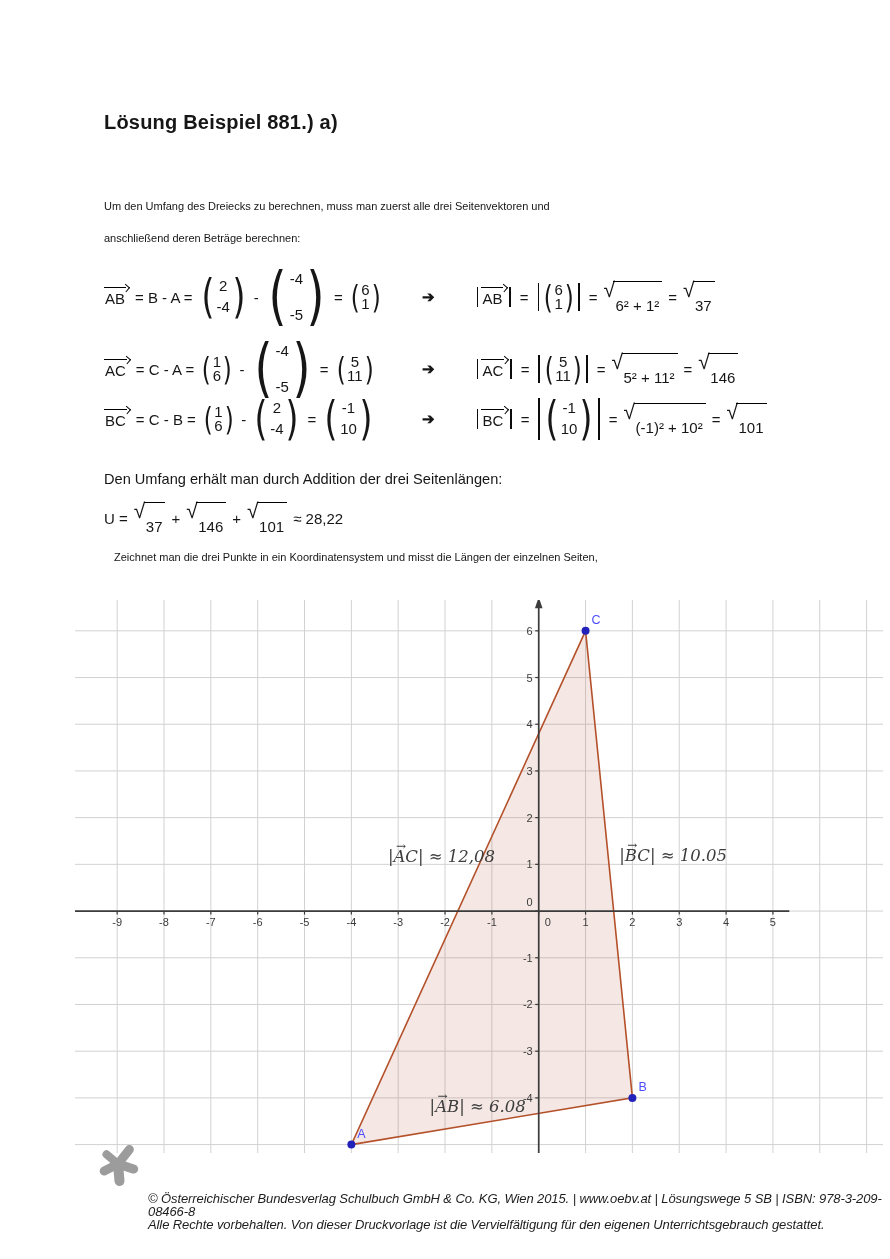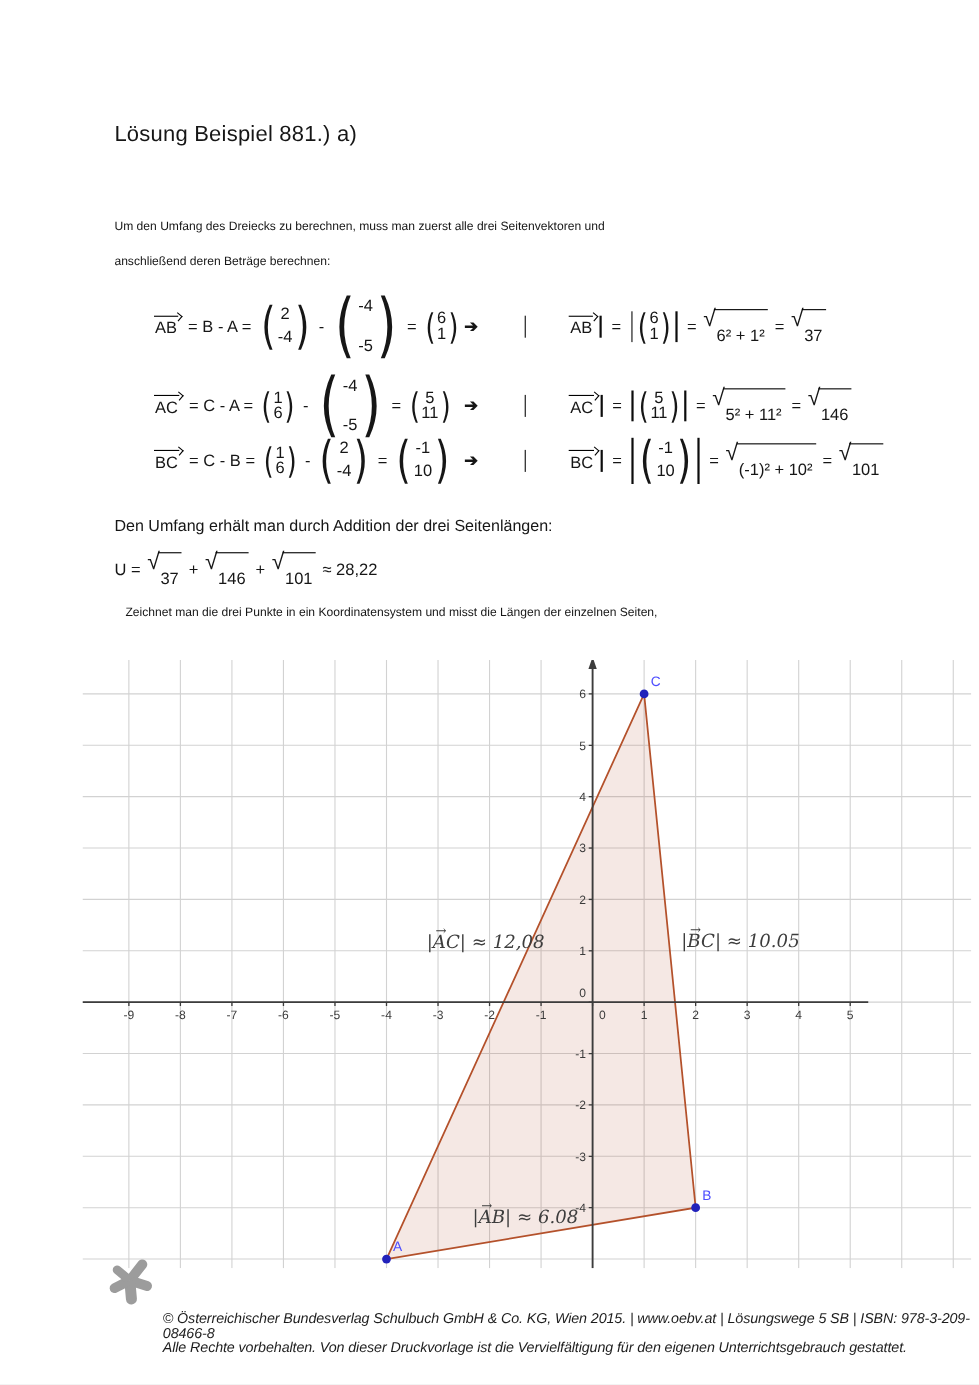--- a/index.html
+++ b/index.html
@@ -1,31 +1,31 @@
 <!DOCTYPE html>
 <html><head>
 <meta charset="utf-8">
 <style>
   html,body{margin:0;padding:0;background:#888;}
   .page{position:relative;width:890px;height:1259px;background:#ffffff;margin:0 auto;
         font-family:"Liberation Sans",sans-serif;color:#161616;overflow:hidden;}
   .abs{position:absolute;}
-  .title{left:104px;top:111px;font-size:20px;font-weight:normal;letter-spacing:.2px;}
+  .title{left:104px;top:111px;font-size:20px;font-weight:bold;letter-spacing:.2px;}
   .para{font-size:11px;line-height:32px;}
   .intro{left:104px;top:190px;}
   .umfang-text{left:104px;top:471px;font-size:14.6px;}
   .closing{left:114px;top:541px;}
 
   
   .eq-row{position:absolute;left:104px;width:760px;height:72px;}
   .eq-left,.eq-right{position:absolute;top:0;height:100%;display:flex;align-items:center;gap:6px;font-size:15px;}
   .eq-left{left:0;}
   .eq-right{left:370px;}
   .eq-arrow{position:absolute;left:318px;top:50%;transform:translateY(-50%);font-size:15px;font-weight:bold;}
-  .vec{position:relative;display:inline-block;padding:3px 4px 0 1px;margin-left:36px;}
+  .vec{position:relative;display:inline-block;padding:3px 4px 0 1px;}
   .vec::before{content:"";position:absolute;top:0;left:0;right:3px;border-top:1.3px solid #000;}
   .vec::after{content:"";position:absolute;top:-2.4px;right:0;width:4.6px;height:4.6px;
               border-top:1.3px solid #000;border-right:1.3px solid #000;transform:rotate(40deg);}
   .mx{display:inline-flex;align-items:center;}
   .mx .p{line-height:.9;font-weight:400;transform:scaleX(.72);font-family:"DejaVu Sans",sans-serif;}
   .mx.sm .p{font-size:32px;}
   .mx.md .p{font-size:46px;}
   .mx.lg .p{font-size:64px;}
   .mx .col{display:flex;flex-direction:column;align-items:center;font-size:15px;}
   .mx.sm .col{line-height:14px;}

